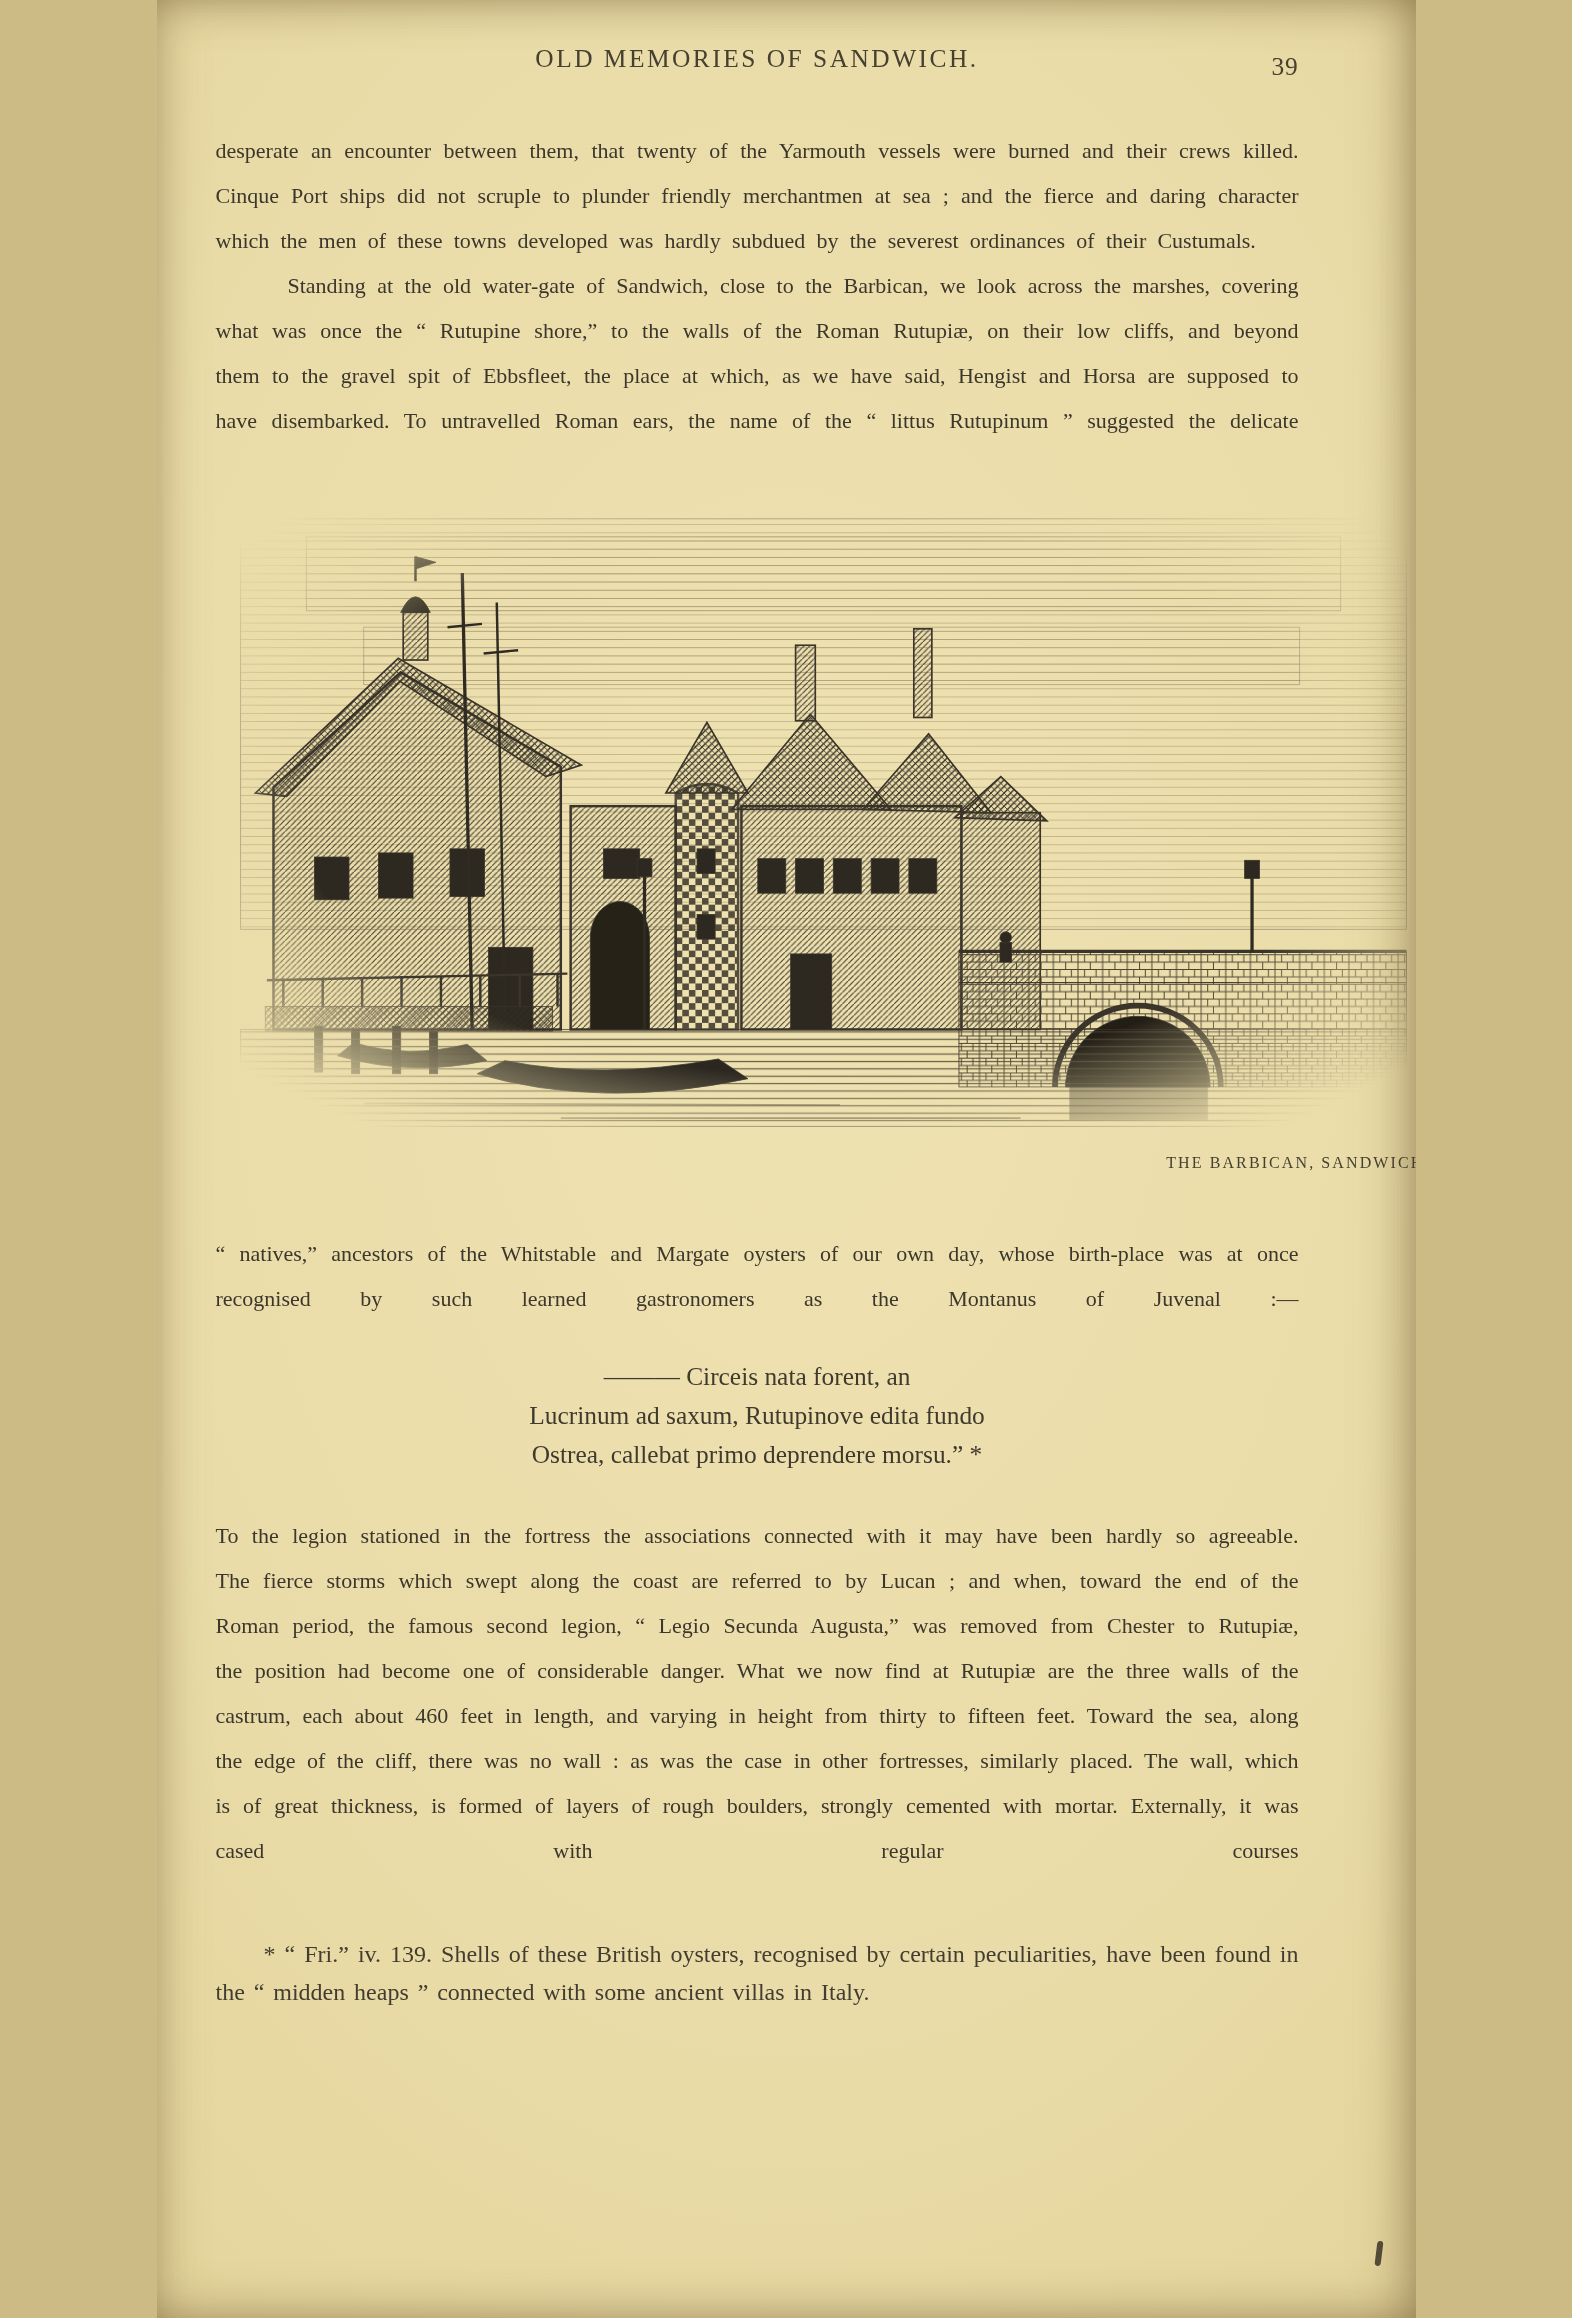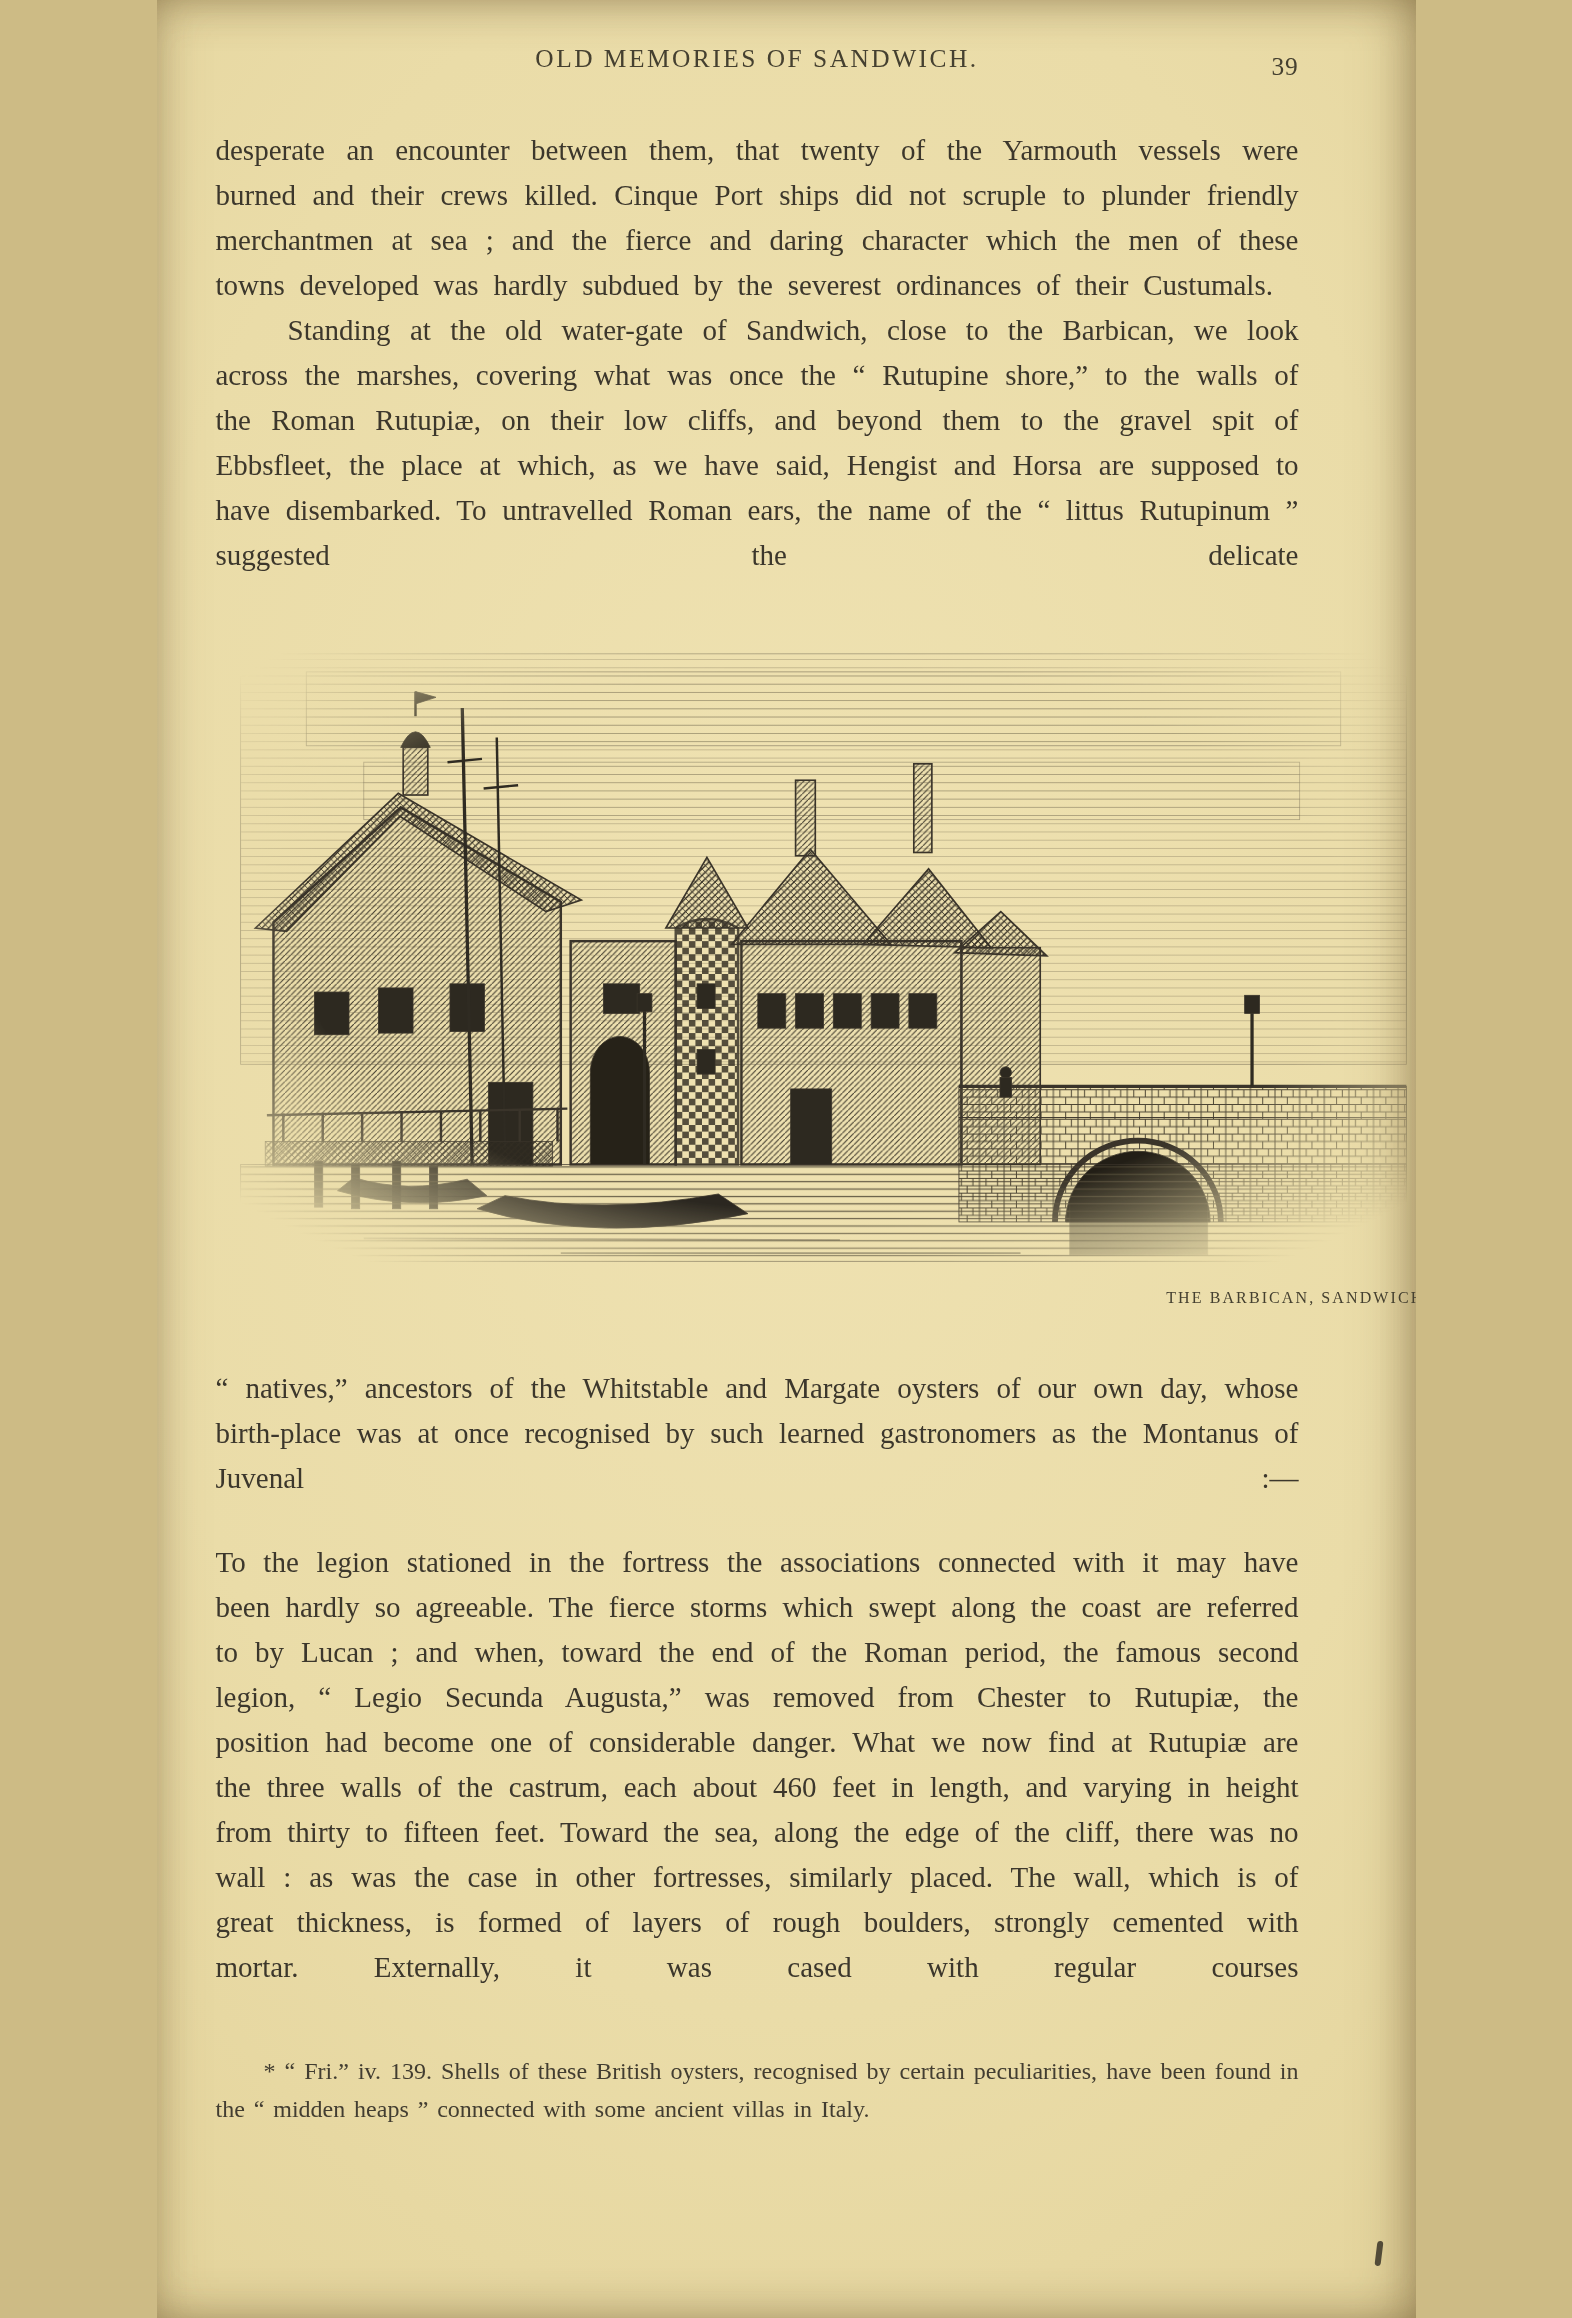--- a/index.html
+++ b/index.html
@@ -25,21 +25,21 @@
     text-align:center;
     font-size:25.4px;
     letter-spacing:2.5px;
     color:#454030;
     height:36px;
   }
   .page-number { position:absolute; right:0; top:8px; letter-spacing:0.8px; }
 
   .body-text p {
     margin:0;
-    font-size:29px;
+    font-size:22px;
     line-height:45px;
     text-align:justify;
     word-spacing:0.26em;
   }
   .body-text { margin-top:48px; }
   .indent { text-indent:72px; }
   .fill-last { text-align-last:justify; }
 
   figure { margin:61px auto 0; width:1215px; }
   figure svg { display:block; }
@@ -227,20 +227,25 @@
           </g>
         </g>
       </svg>
       <figcaption>THE BARBICAN, SANDWICH.</figcaption>
     </figure>
 
     <div class="body-text after-fig">
       <p class="fill-last">“ natives,” ancestors of the Whitstable and Margate oysters of our own day, whose birth-place was at once recognised by such learned gastronomers as the Montanus of Juvenal :—</p>
     </div>
 
+    <div class="quote">
+      <div>——— Circeis nata forent, an</div>
+      <div>Lucrinum ad saxum, Rutupinove edita fundo</div>
+      <div>Ostrea, callebat primo deprendere morsu.” *</div>
+    </div>
 
     <div class="body-text after-quote">
       <p class="fill-last">To the legion stationed in the fortress the associations connected with it may have been hardly so agreeable.  The fierce storms which swept along the coast are referred to by Lucan ; and when, toward the end of the Roman period, the famous second legion, “ Legio Secunda Augusta,” was removed from Chester to Rutupiæ, the position had become one of considerable danger.  What we now find at Rutupiæ are the three walls of the castrum, each about 460 feet in length, and varying in height from thirty to fifteen feet.  Toward the sea, along the edge of the cliff, there was no wall : as was the case in other fortresses, similarly placed.  The wall, which is of great thickness, is formed of layers of rough boulders, strongly cemented with mortar.  Externally, it was cased with regular courses</p>
     </div>
 
     <p class="footnote">* “ Fri.” iv. 139.  Shells of these British oysters, recognised by certain peculiarities, have been found in the “ midden heaps ” connected with some ancient villas in Italy.</p>
   </div>
 
   <div class="ink-mark"></div>
 </div>

